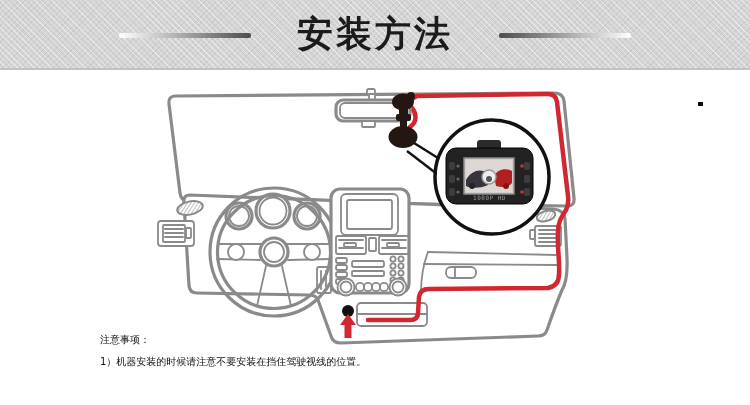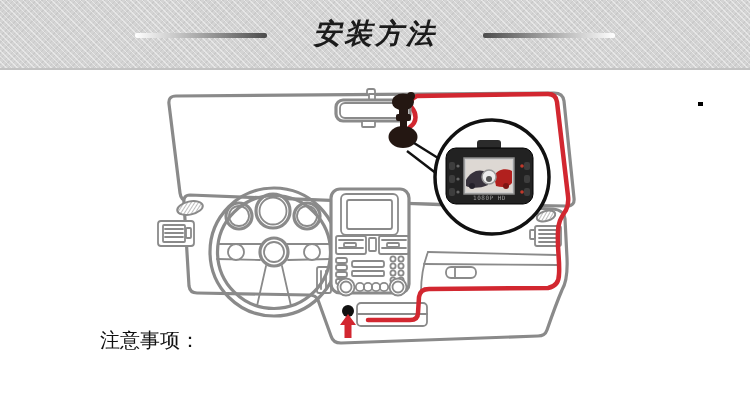--- a/index.html
+++ b/index.html
@@ -21,37 +21,37 @@
       repeating-linear-gradient(45deg, rgba(255,255,255,.45) 0 1px, rgba(255,255,255,0) 1px 4px),
       repeating-linear-gradient(-45deg, rgba(0,0,0,.05) 0 1px, rgba(0,0,0,0) 1px 4px),
       var(--header_bg,#d4d4d4);
     border-bottom:2px solid #c2c2c2;
     display:flex;align-items:center;justify-content:center;gap:46px;
   }
   .hdr-line{width:132px;height:5px;border-radius:2px;margin-top:2px;}
   .hdr-line.left{background:linear-gradient(to right,#ffffff,#4c4c4c);}
   .hdr-line.right{background:linear-gradient(to right,#4c4c4c,#ffffff);}
   .hdr-title{
-    font-size:28px;font-weight:bold;color:#1b1b1b;letter-spacing:3px;line-height:1;font-style:italic;
+    font-size:36px;font-weight:bold;color:#1b1b1b;letter-spacing:3px;line-height:1;
   }
 
   
   svg.diagram{position:absolute;left:0;top:70px;width:750px;height:335px;display:block;}
   .outline{fill:none;stroke:var(--outline,#8a8a8a);stroke-width:3.2;stroke-linecap:round;stroke-linejoin:round;}
   .outline-thin{fill:none;stroke:var(--outline,#8a8a8a);stroke-width:1.8;stroke-linecap:round;stroke-linejoin:round;}
   .wfill{fill:#ffffff;}
   .cable{fill:none;stroke:var(--cable,#d22730);stroke-width:4.5;stroke-linecap:round;stroke-linejoin:round;}
   .cablefill{fill:var(--cable,#d22730);stroke:none;}
   .dark{fill:#241712;stroke:none;}
   .callout{fill:#ffffff;stroke:#111;stroke-width:3.5;}
   .devbody{fill:var(--device_body,#222);stroke:#000;stroke-width:1;}
   .devlabel{fill:#9a9a9a;font-size:6px;letter-spacing:.5px;font-family:"DejaVu Sans Mono",monospace;}
 
   
-  .notes{position:absolute;left:100px;top:329px;color:var(--ink,#111);font-size:20px;line-height:22px;}
+  .notes{position:absolute;left:100px;top:329px;color:var(--ink,#111);font-size:10px;line-height:22px;}
 </style>
 </head>
 <body>
 
 <div class="page">
 
   <div class="hdr">
     <div class="hdr-line left"></div>
     <div class="hdr-title">安装方法</div>
     <div class="hdr-line right"></div>
@@ -229,15 +229,16 @@
         <circle cx="489" cy="179" r="3" fill="#555"></circle>
       </g>
       <text class="devlabel" x="489.5" y="200" text-anchor="middle">1080P HD</text>
     </g>
 
     <rect x="698" y="102" width="5" height="4" fill="#000"></rect>
   </svg>
 
   <div class="notes">
     <div>注意事项：</div>
+    <div>1）机器安装的时候请注意不要安装在挡住驾驶视线的位置。</div>
   </div>
 
 </div>
 
 </body></html>

